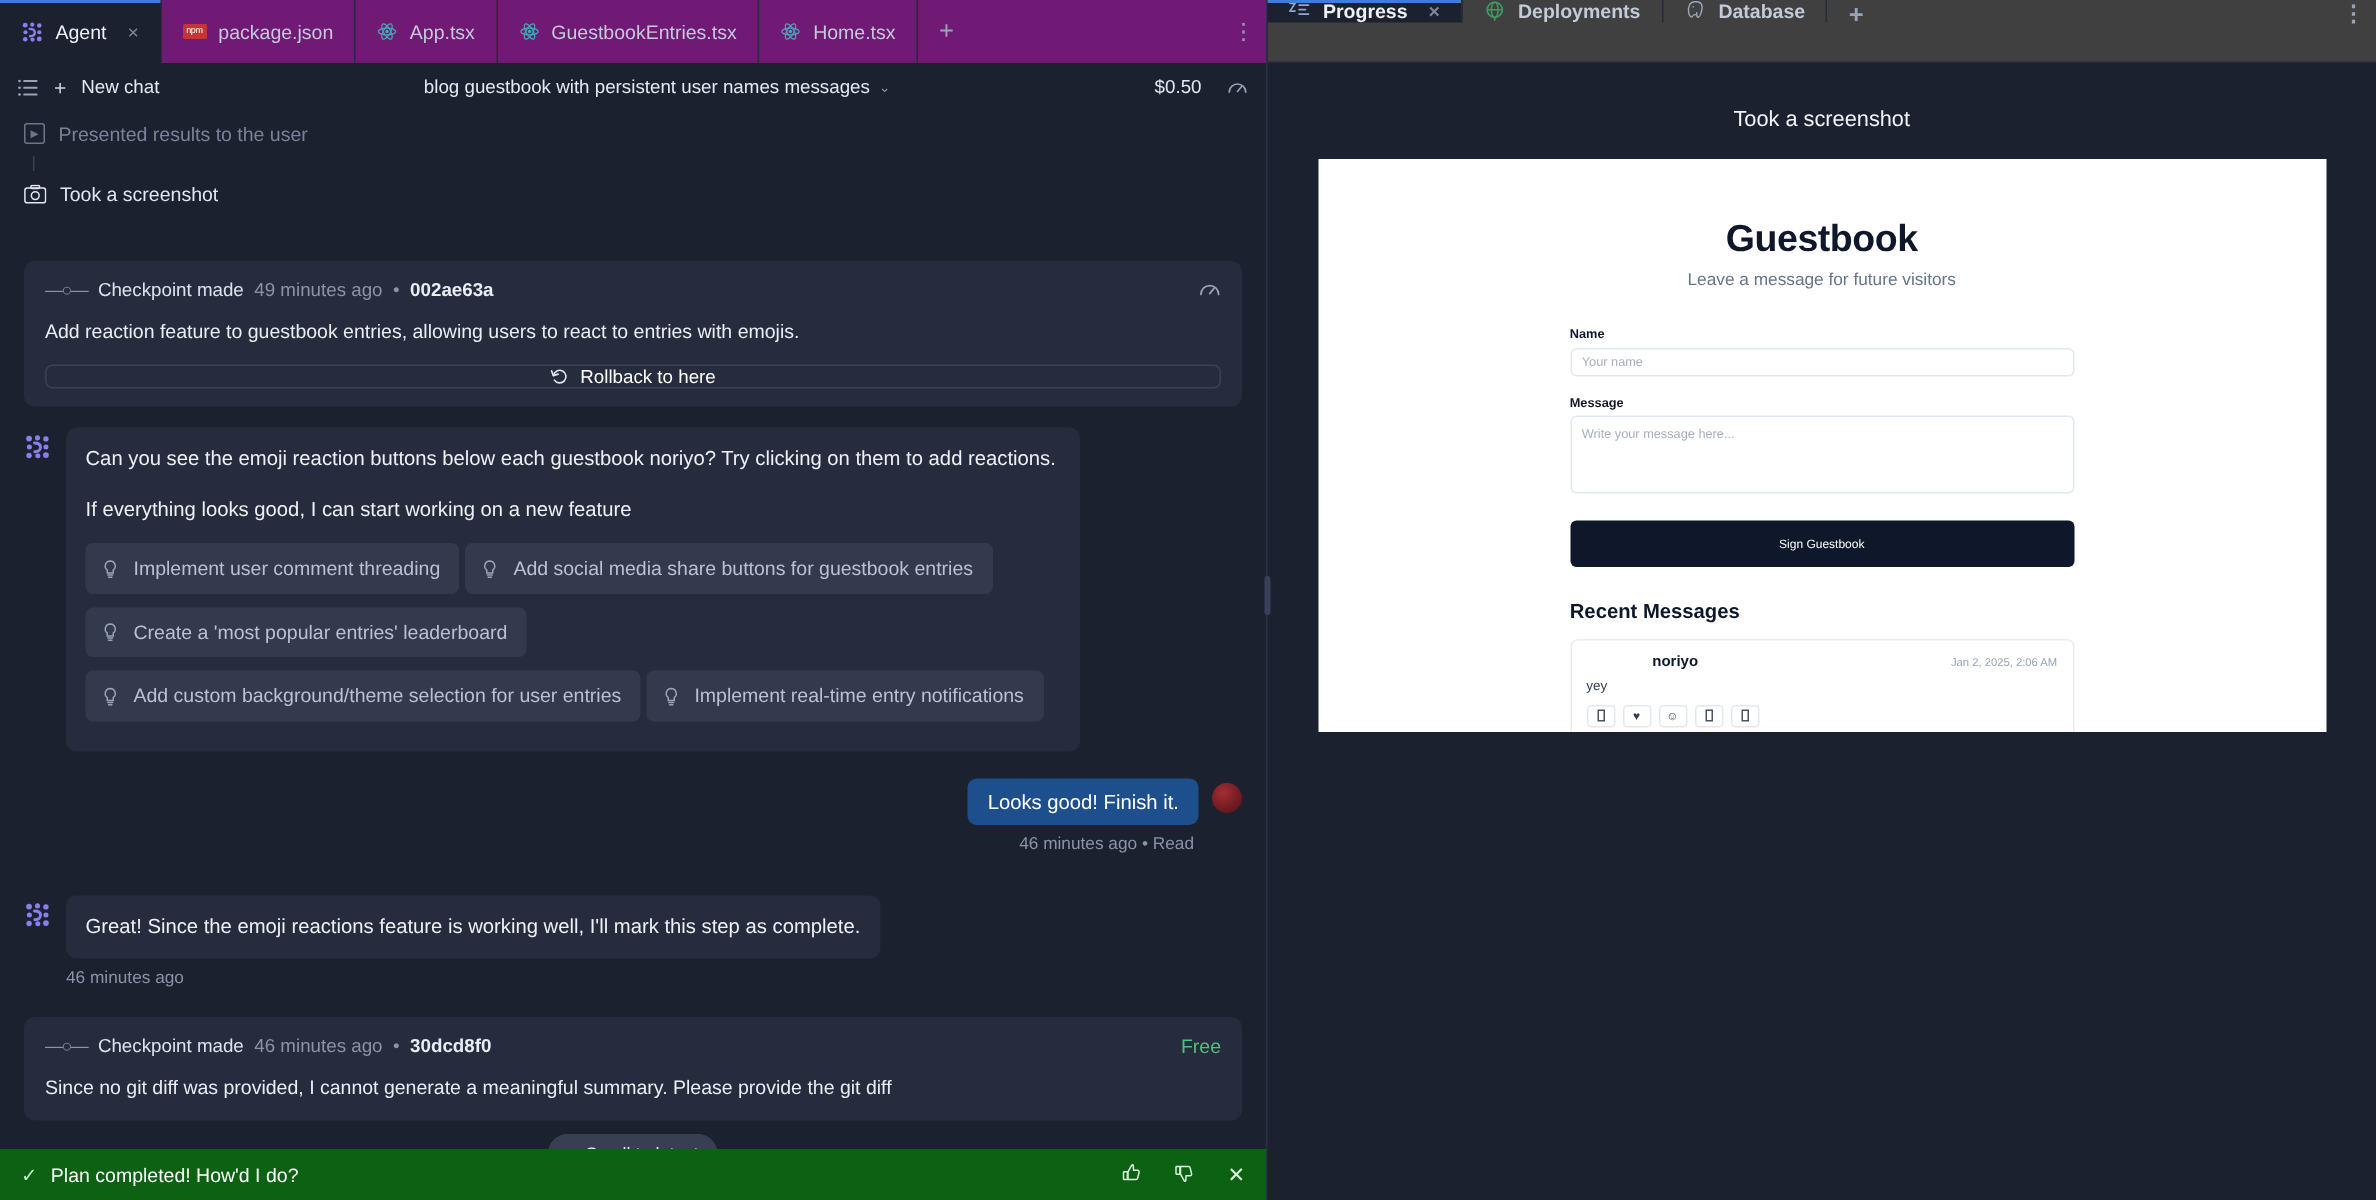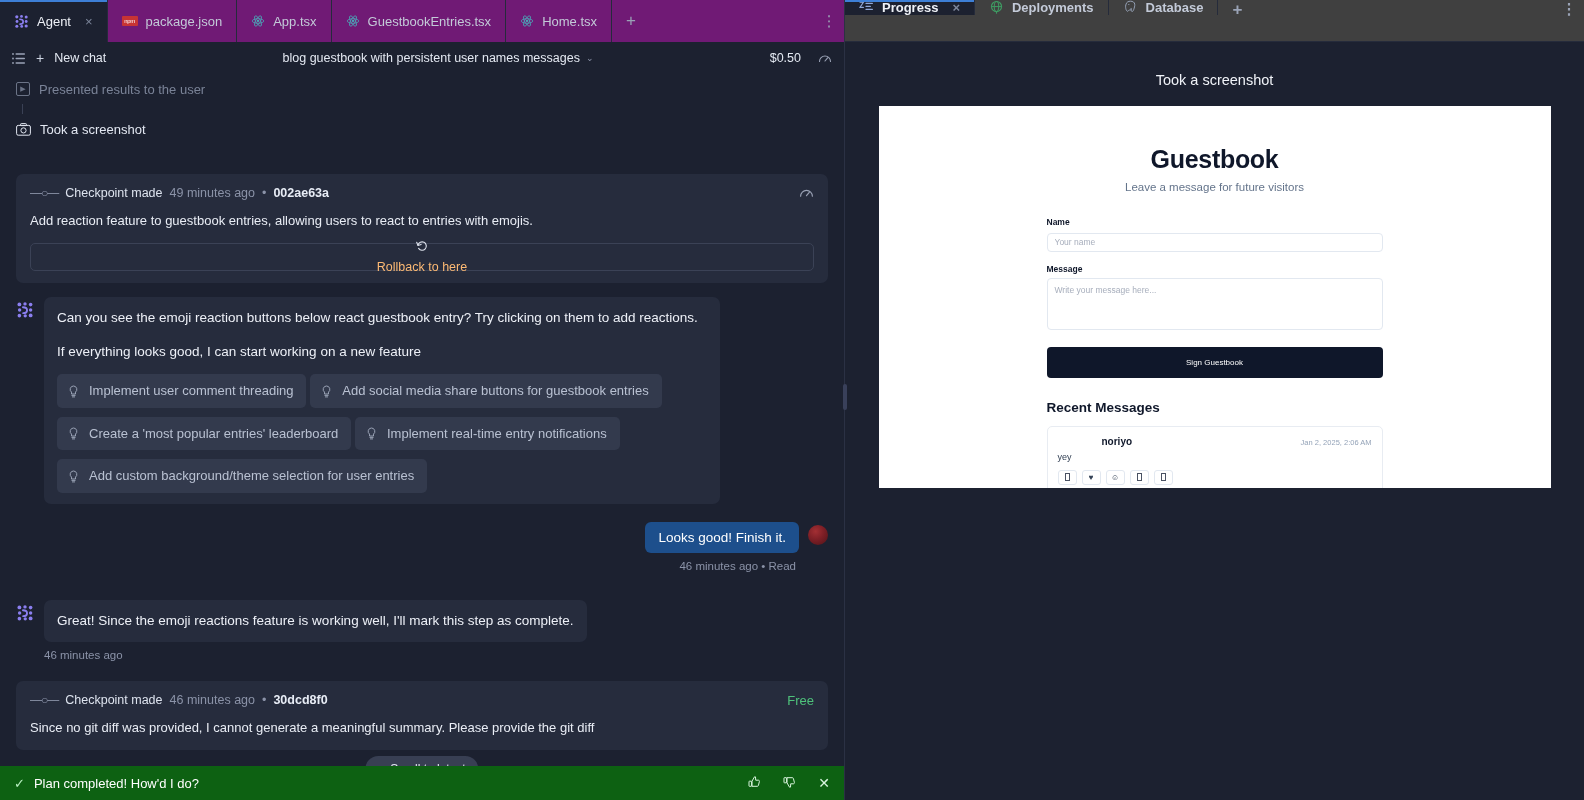--- a/index.html
+++ b/index.html
@@ -104,24 +104,24 @@
   }
   .ckpt-dot { color: #8b93a8; font-size: 12px; letter-spacing:-1px;}
   .ckpt-lbl { color: #dde3ee; }
   .ckpt-time { color: #8b93a8; }
   .ckpt-sep { color: #8b93a8; }
   .ckpt-hash { color: #e8edf6; font-weight: bold; }
   .card-gauge { position: absolute; right: 14px; top: 12px; color: #99a1b4; }
   .card-free { position: absolute; right: 14px; top: 12px; color: #4ec27b; font-size: 13px; }
   .card-body { font-size: 13px; color: #e9edf5; line-height: 1.45; margin-bottom: 12px;}
   .rollback {
-    width: 100%; height: 28px; border: 1px solid #3b4256; border-radius: 5px;
-    background: transparent; color: #fdba74; font-size: 12.5px;
+    width: 100%; height: 16px; border: 1px solid #3b4256; border-radius: 5px;
+    background: transparent; color: #ffffff; font-size: 12.5px;
     display: flex; align-items: center; justify-content: center; gap: 8px;
-    cursor: pointer; font-family: "Liberation Sans", sans-serif; flex-direction: column;
+    cursor: pointer; font-family: "Liberation Sans", sans-serif;
   }
 
   .assistant-row { display: flex; gap: 10px; margin-top: 14px; align-items: flex-start; }
   .agent-avatar {
     width: 18px; height: 18px; flex-shrink: 0; margin-top: 4px;
   }
   .assistant-bubble {
     background: #262c3d; border-radius: 7px; padding: 11px 13px;
     font-size: 13.5px; color: #edf0f7; line-height: 1.5;
   }
@@ -417,21 +417,21 @@
                 <circle cx="3.2" cy="8" r="1.5"></circle>
               <path d="M6.2 5.6c2.6 0 3.6 1.3 3.6 2.6s-1.1 2.6-3.4 2.6" stroke="#8b7ff0" stroke-width="1.7" fill="none" stroke-linecap="round"></path>
               <circle cx="13" cy="8" r="1.5"></circle>
                 <circle cx="3" cy="13" r="1.6"></circle>
               <circle cx="8.2" cy="13.2" r="1.5"></circle>
                 <circle cx="13" cy="12.8" r="1.7"></circle>
             </g>
           </svg>
         </span>
         <div class="assistant-bubble wide">
-          <p>Can you see the emoji reaction buttons below react guestbook entry? Try clicking on them to add reactions.</p>
+          <p>Can you see the emoji reaction buttons below each guestbook noriyo? Try clicking on them to add reactions.</p>
           <p>If everything looks good, I can start working on a new feature</p>
 
           <div>
             <div class="suggestion">
               <span class="bulb ico">
                 <svg width="11" height="13" viewBox="0 0 11 13">
                   <path d="M5.5 1a3.4 3.4 0 0 0-2 6.1V9h4V7.1A3.4 3.4 0 0 0 5.5 1z" fill="none" stroke="#9aa3b6" stroke-width="1"></path>
                   <line x1="3.9" y1="10.4" x2="7.1" y2="10.4" stroke="#9aa3b6" stroke-width="1" stroke-linecap="round"></line>
                   <line x1="4.4" y1="11.9" x2="6.6" y2="11.9" stroke="#9aa3b6" stroke-width="1" stroke-linecap="round"></line>
                 </svg>
@@ -459,31 +459,31 @@
               <span>Create a 'most popular entries' leaderboard</span>
             </div>
             <div class="suggestion">
               <span class="bulb ico">
                 <svg width="11" height="13" viewBox="0 0 11 13">
                   <path d="M5.5 1a3.4 3.4 0 0 0-2 6.1V9h4V7.1A3.4 3.4 0 0 0 5.5 1z" fill="none" stroke="#9aa3b6" stroke-width="1"></path>
                   <line x1="3.9" y1="10.4" x2="7.1" y2="10.4" stroke="#9aa3b6" stroke-width="1" stroke-linecap="round"></line>
                   <line x1="4.4" y1="11.9" x2="6.6" y2="11.9" stroke="#9aa3b6" stroke-width="1" stroke-linecap="round"></line>
                 </svg>
               </span>
-              <span>Implement real-time entry notifications</span>
+              <span>Add custom background/theme selection for user entries</span>
             </div>
             <div class="suggestion">
               <span class="bulb ico">
                 <svg width="11" height="13" viewBox="0 0 11 13">
                   <path d="M5.5 1a3.4 3.4 0 0 0-2 6.1V9h4V7.1A3.4 3.4 0 0 0 5.5 1z" fill="none" stroke="#9aa3b6" stroke-width="1"></path>
                   <line x1="3.9" y1="10.4" x2="7.1" y2="10.4" stroke="#9aa3b6" stroke-width="1" stroke-linecap="round"></line>
                   <line x1="4.4" y1="11.9" x2="6.6" y2="11.9" stroke="#9aa3b6" stroke-width="1" stroke-linecap="round"></line>
                 </svg>
               </span>
-              <span>Add custom background/theme selection for user entries</span>
+              <span>Implement real-time entry notifications</span>
             </div>
           </div>
         </div>
       </div>
 
       <div class="user-row">
         <div class="user-bubble">Looks good! Finish it.</div>
         <div class="user-avatar"></div>
       </div>
       <div class="meta-right">46 minutes ago • Read</div>

